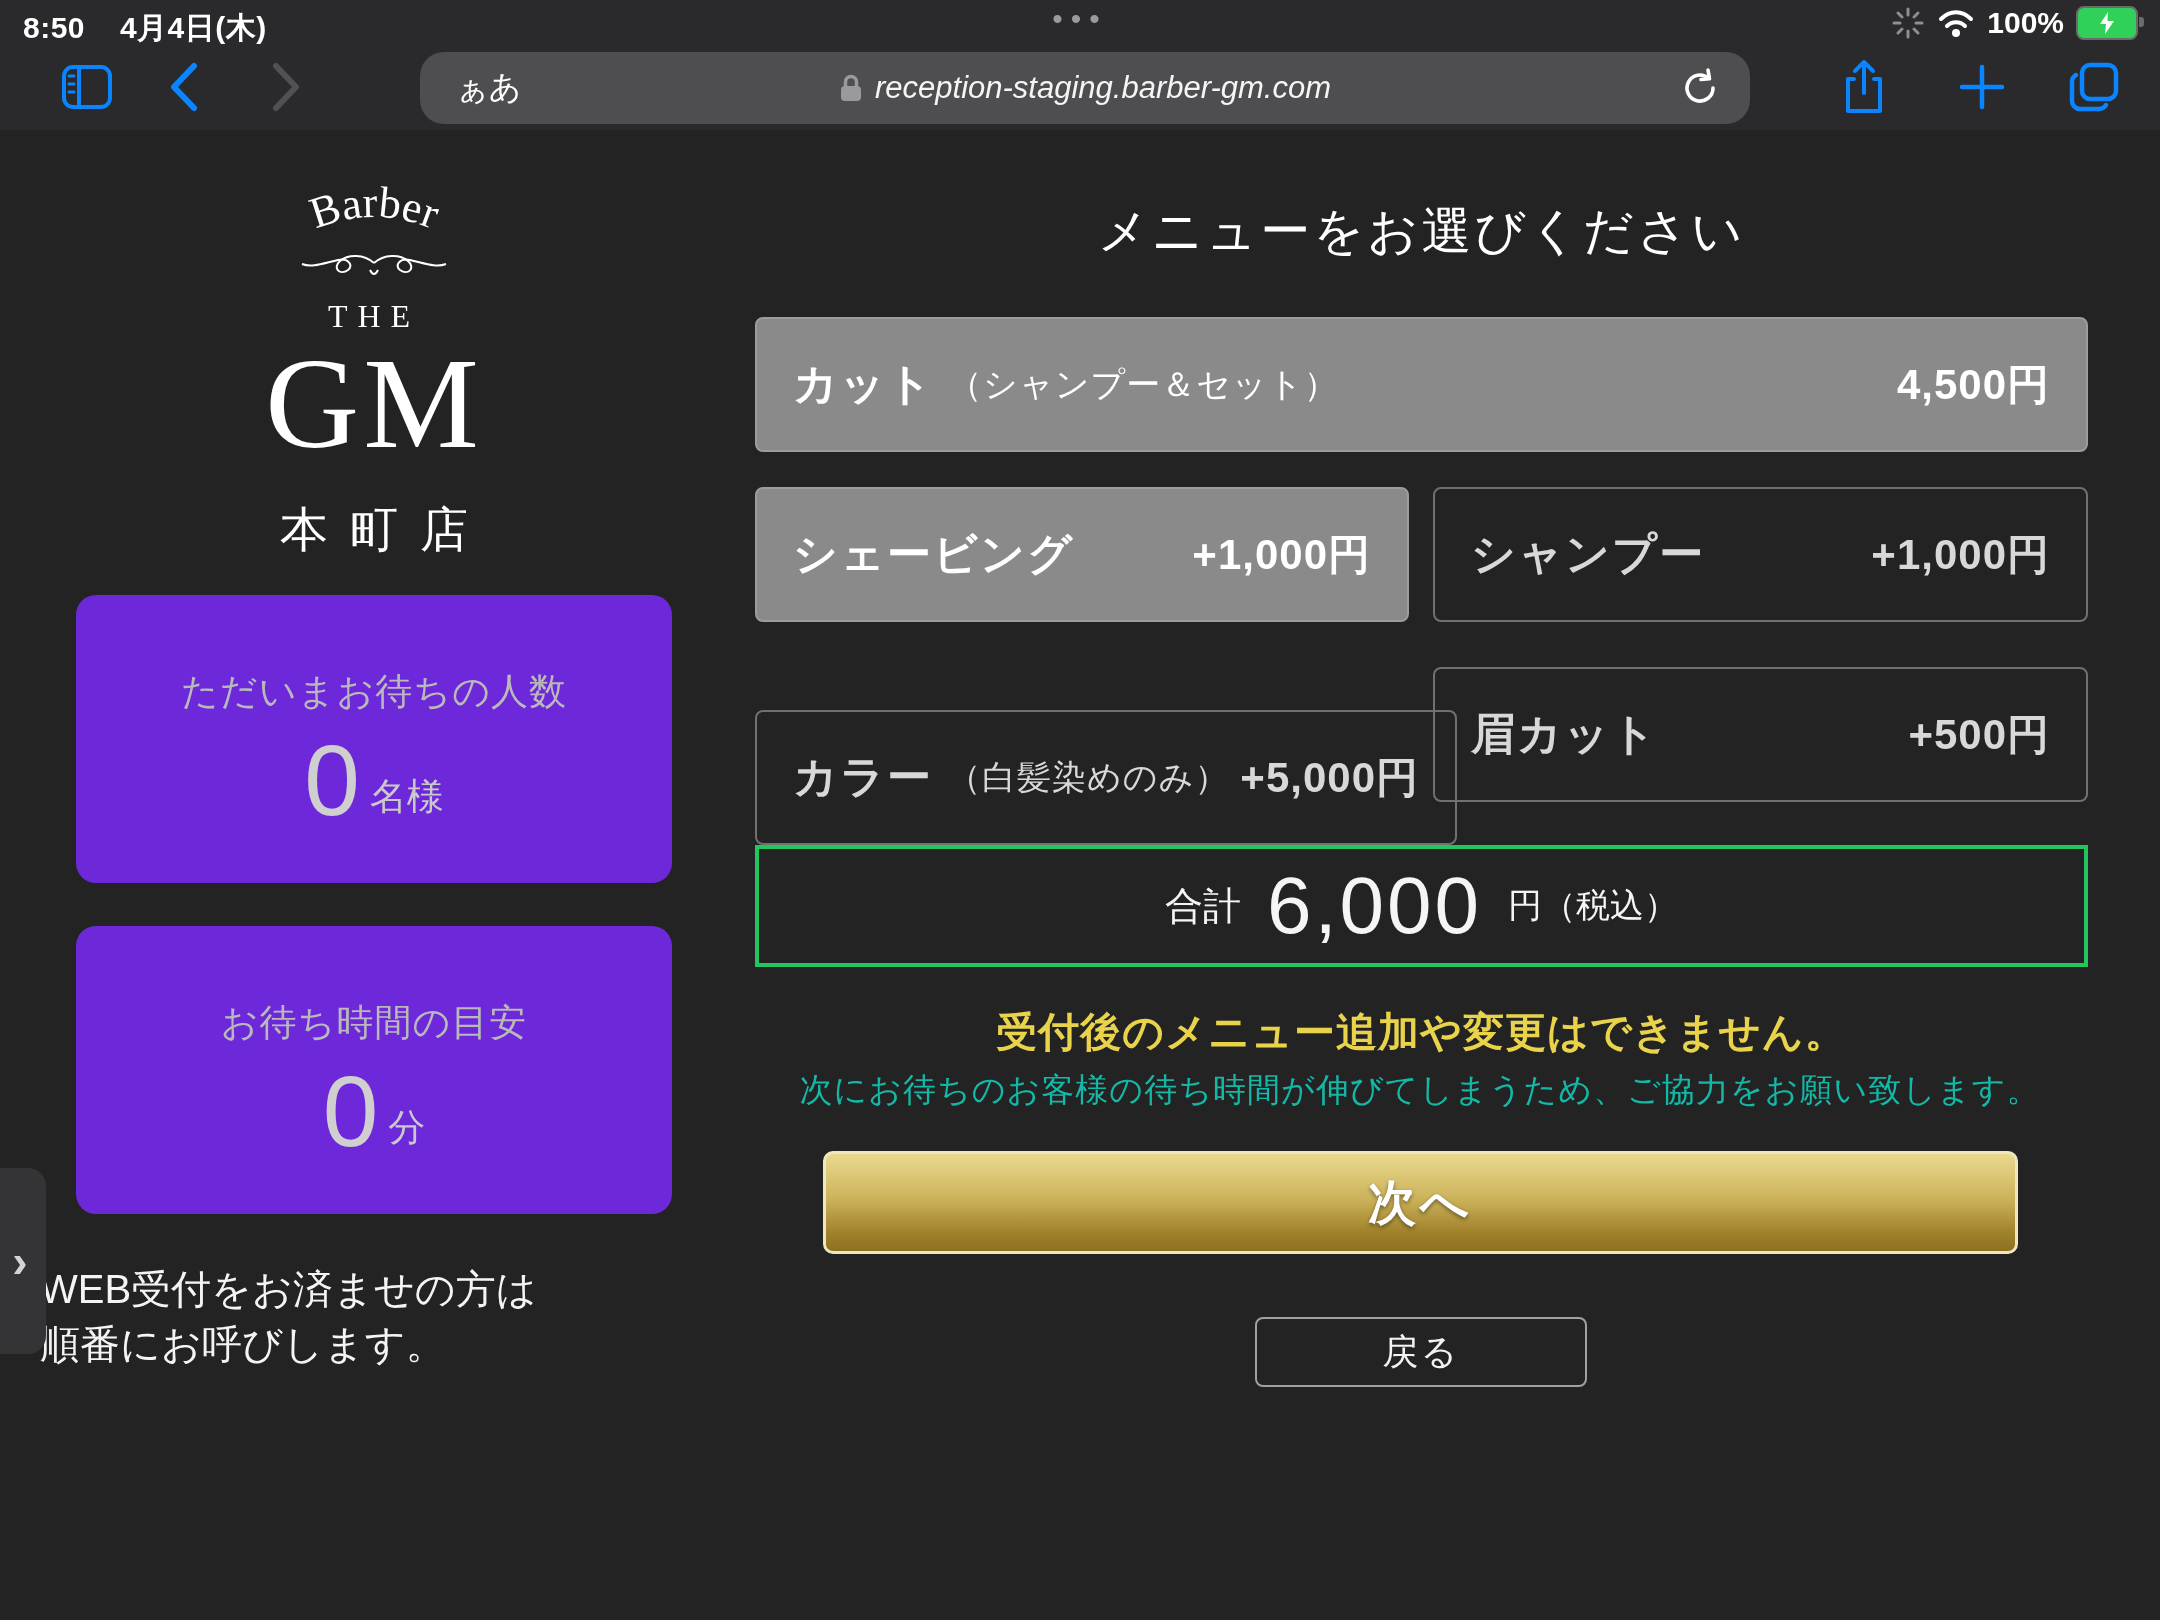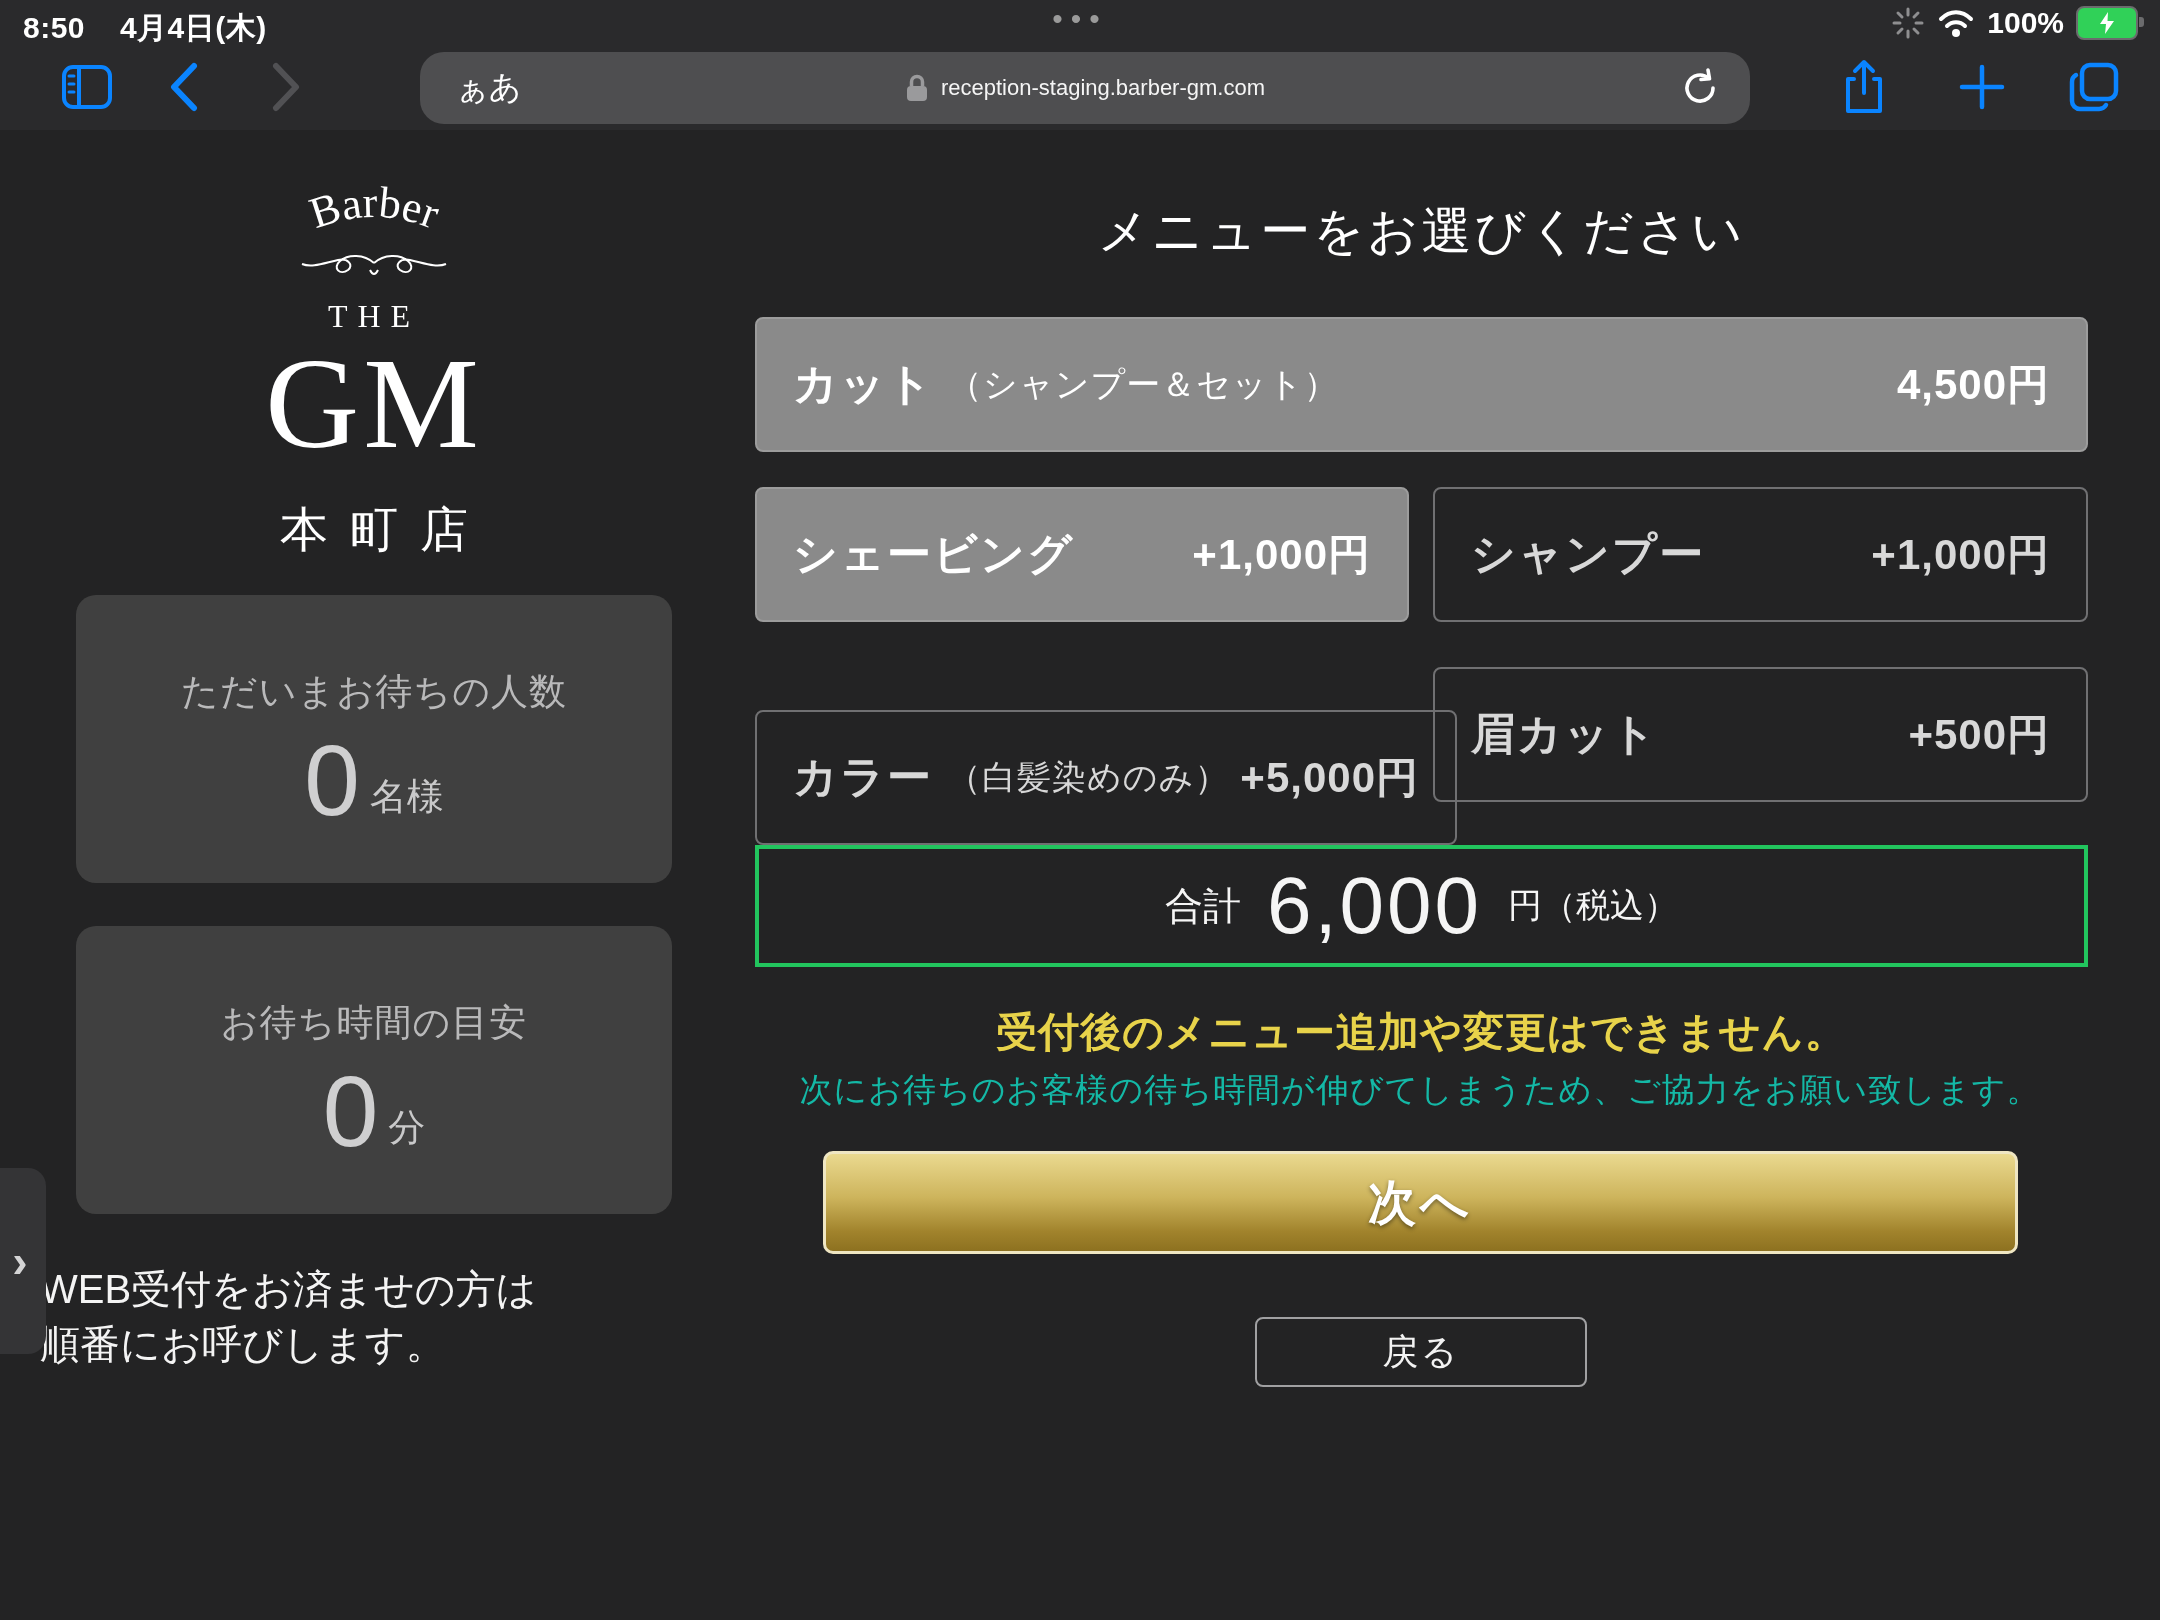--- a/index.html
+++ b/index.html
@@ -12,28 +12,28 @@
   .sb-dots{position:absolute;left:50%;top:2px;transform:translateX(-50%);color:#9a9a9a;font-size:30px;letter-spacing:8px;}
   .sb-right{position:absolute;right:22px;top:6px;display:flex;align-items:center;gap:12px;}
   .sb-right .pct{font-size:30px;font-weight:600;}
   .batt{position:relative;width:58px;height:30px;border:2px solid #6b6b6d;border-radius:8px;background:#30d158;}
   .batt:after{content:"";position:absolute;right:-8px;top:9px;width:5px;height:10px;background:#6b6b6d;border-radius:0 3px 3px 0;}
   .bolt{position:absolute;left:50%;top:50%;transform:translate(-50%,-50%);}
   .toolbar{position:absolute;left:0;top:44px;width:2160px;height:86px;background:#2a2a2c;}
   .tb-icon{position:absolute;top:50%;transform:translateY(-50%);cursor:pointer;}
   .urlbar{position:absolute;left:420px;top:8px;width:1330px;height:72px;background:#4e4e50;border-radius:24px;display:flex;align-items:center;color:#f2f2f2;}
   .reader{position:absolute;left:36px;font-size:32px;color:#fff;}
-  .urlcenter{margin:16px auto;display:flex;align-items:center;gap:12px;font-size:22px;color:#f5f5f5;}
+  .urlcenter{margin:16px auto;display:flex;align-items:center;gap:12px;font-size:31px;color:#f5f5f5;font-style:italic;}
   .reload{position:absolute;right:30px;}
   
   .logo{position:absolute;left:76px;top:160px;width:596px;text-align:center;color:#fff;}
   .logo .the{font-family:"Liberation Serif",serif;font-size:32px;letter-spacing:10px;margin-top:6px;}
   .logo .gm{font-family:"Liberation Serif",serif;font-size:130px;line-height:1.05;letter-spacing:4px;}
   .logo .store{font-family:"Liberation Serif",serif;font-size:48px;letter-spacing:22px;margin-top:26px;text-indent:22px;}
-  .waitcard{position:absolute;left:76px;width:596px;background:#404040;border-radius:20px;text-align:center;color:#b9b9ba;}
+  .waitcard{position:absolute;left:76px;width:596px;background:#6d28d9;border-radius:20px;text-align:center;color:#b9b9ba;}
   .wc1{top:595px;height:288px;}
   .wc2{top:926px;height:288px;}
   .waitcard .lbl{margin-top:72px;font-size:37px;letter-spacing:1px;}
   .waitcard .valrow{margin-top:6px;font-size:37px;color:#c9c9ca;}
   .waitcard .val{font-size:100px;font-weight:300;color:#cfcfd0;margin-right:10px;vertical-align:-6px;}
   .webnote{position:absolute;left:40px;top:1262px;width:670px;text-align:left;color:#f4f4f4;font-size:40px;line-height:1.37;}
   .drawer-tab{position:absolute;left:0;top:1168px;width:46px;height:186px;background:#343436;border-radius:0 18px 18px 0;display:flex;align-items:center;justify-content:center;cursor:pointer;}
   .drawer-tab .chev{color:#d4d4d5;font-size:46px;font-weight:700;margin-left:-6px;}
   
   .menu-title{position:absolute;left:755px;top:198px;width:1333px;text-align:center;color:#fff;font-size:50px;letter-spacing:3px;}

